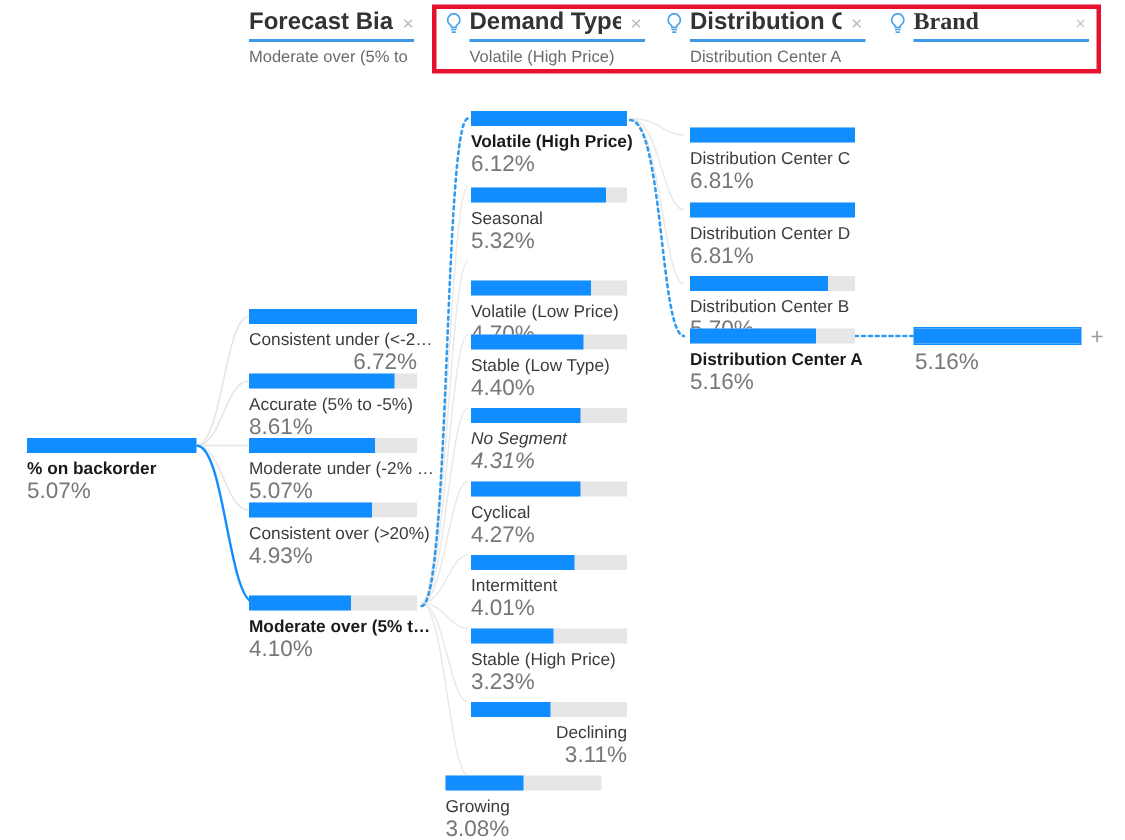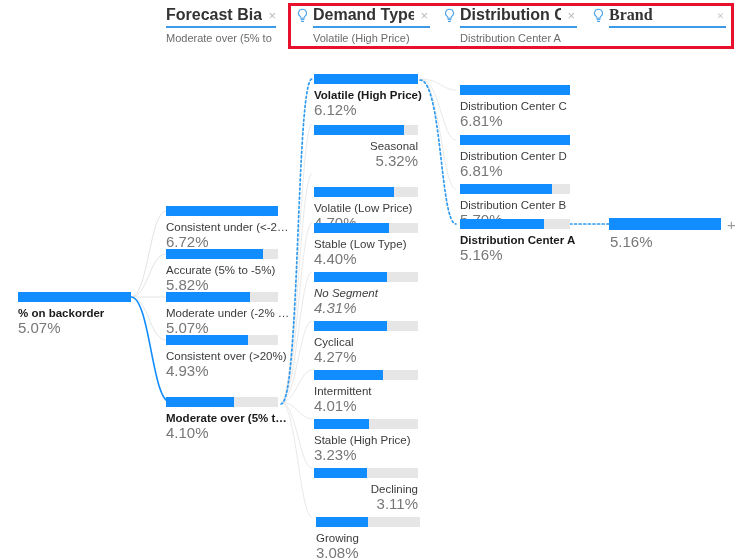--- a/index.html
+++ b/index.html
@@ -192,33 +192,33 @@
   <div id="redbox"></div>
 
   <div id="columns">
       <div class="node" style="left: 18px; top: 292px; width: 113px;">
         <div class="barwrap plain">
           <div class="barfill" style="width: 100%;"></div>
         </div>
         <div class="nlabel bold">% on backorder</div>
         <div class="nval">5.07%</div>
       </div>
-      <div class="node" style="left: 166px; top: 206px; width: 112px;">
+      <div class="node" style="left: 166px; top: 206px; width: 112px; text-align: right;">
         <div class="barwrap">
           <div class="barfill" style="width: 100%;"></div>
         </div>
         <div class="nlabel">Consistent under (&lt;-2…</div>
         <div class="nval">6.72%</div>
       </div>
       <div class="node" style="left: 166px; top: 249px; width: 112px;">
         <div class="barwrap">
           <div class="barfill" style="width: 87%;"></div>
         </div>
         <div class="nlabel">Accurate (5% to -5%)</div>
-        <div class="nval">5.82%</div>
+        <div class="nval">8.61%</div>
       </div>
       <div class="node" style="left: 166px; top: 292px; width: 112px;">
         <div class="barwrap">
           <div class="barfill" style="width: 75%;"></div>
         </div>
         <div class="nlabel">Moderate under (-2% …</div>
         <div class="nval">5.07%</div>
       </div>
       <div class="node" style="left: 166px; top: 335px; width: 112px;">
         <div class="barwrap">
@@ -234,21 +234,21 @@
         <div class="nlabel bold">Moderate over (5% t…</div>
         <div class="nval">4.10%</div>
       </div>
       <div class="node" style="left: 314px; top: 74px; width: 104px;">
         <div class="barwrap">
           <div class="barfill" style="width: 100%;"></div>
         </div>
         <div class="nlabel bold">Volatile (High Price)</div>
         <div class="nval">6.12%</div>
       </div>
-      <div class="node" style="left: 314px; top: 125px; width: 104px; text-align: right;">
+      <div class="node" style="left: 314px; top: 125px; width: 104px;">
         <div class="barwrap">
           <div class="barfill" style="width: 87%;"></div>
         </div>
         <div class="nlabel">Seasonal</div>
         <div class="nval">5.32%</div>
       </div>
       <div class="node" style="left: 314px; top: 187px; width: 104px;">
         <div class="barwrap">
           <div class="barfill" style="width: 77%;"></div>
         </div>
@@ -290,21 +290,21 @@
         <div class="nlabel">Stable (High Price)</div>
         <div class="nval">3.23%</div>
       </div>
       <div class="node" style="left: 314px; top: 468px; width: 104px; text-align: right;">
         <div class="barwrap">
           <div class="barfill" style="width: 51%;"></div>
         </div>
         <div class="nlabel">Declining</div>
         <div class="nval">3.11%</div>
       </div>
-      <div class="node" style="left: 316px; top: 517px; width: 104px;">
+      <div class="node" style="left: 297px; top: 517px; width: 104px;">
         <div class="barwrap">
           <div class="barfill" style="width: 50%;"></div>
         </div>
         <div class="nlabel">Growing</div>
         <div class="nval">3.08%</div>
       </div>
       <div class="node" style="left: 460px; top: 85px; width: 110px;">
         <div class="barwrap">
           <div class="barfill" style="width: 100%;"></div>
         </div>

